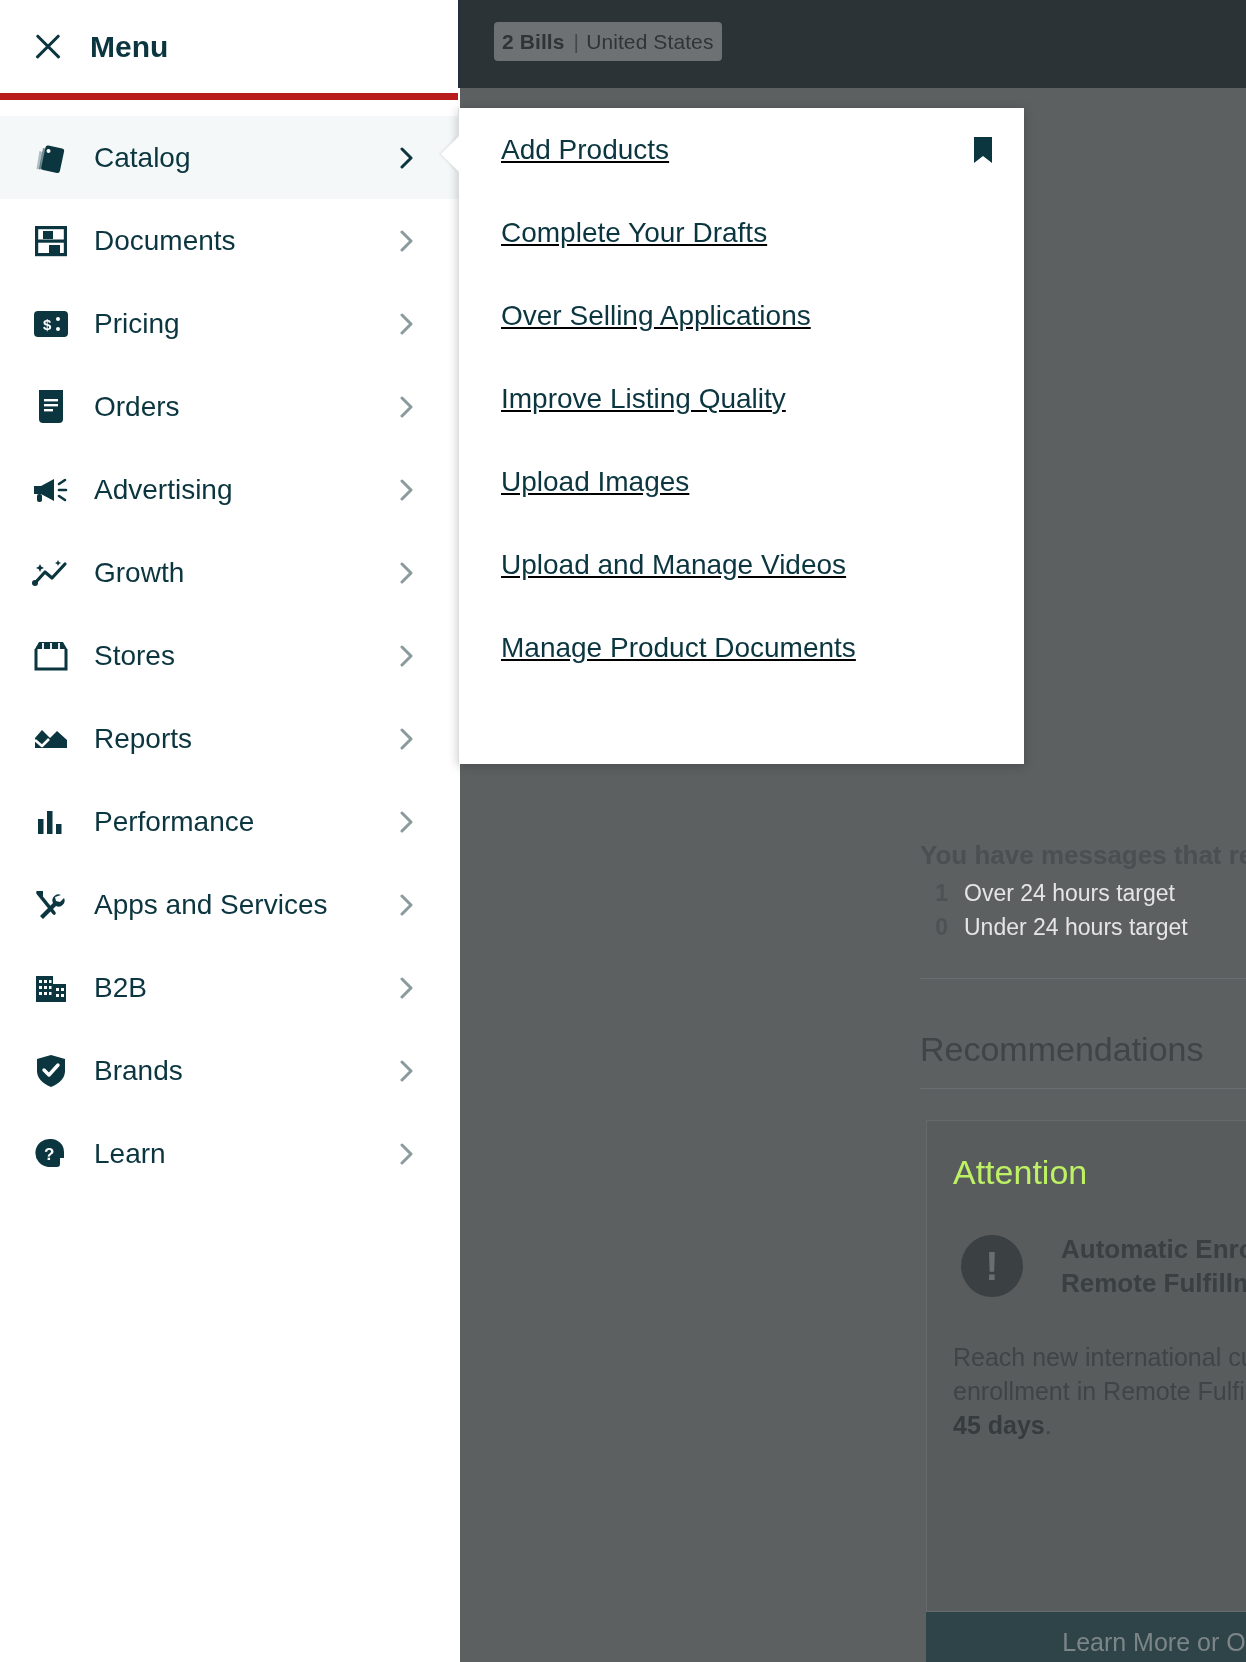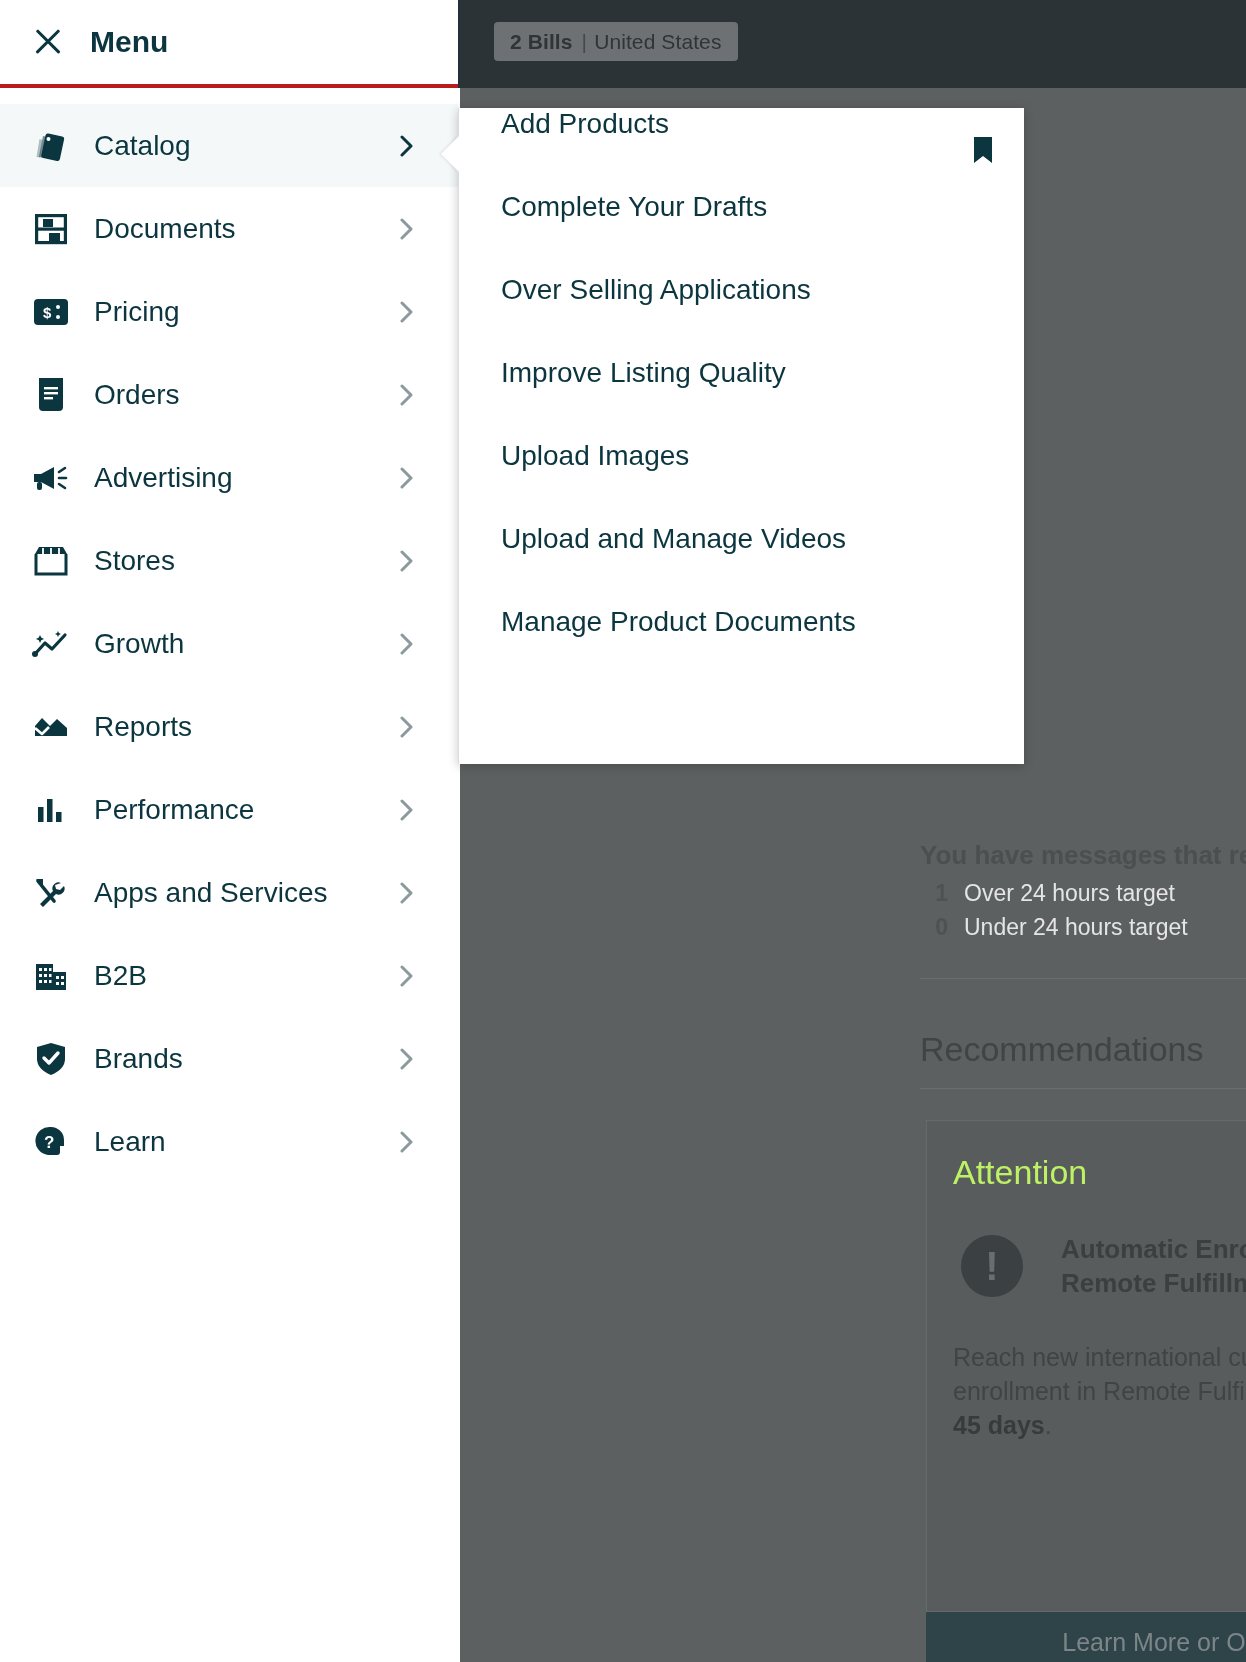--- a/index.html
+++ b/index.html
@@ -14,21 +14,21 @@
 
   
   .bg-layer { position:absolute; inset:0; background:#ffffff; }
   .bg-topbar {
     position:absolute; left:0; top:0; width:1246px; height:88px;
     background:#232f3e;
   }
   .bg-topbar-inner { position:absolute; left:460px; top:0; right:0; height:88px; background:#2b3337; }
   .badge {
     position:absolute; left:494px; top:22px;
-    height:39px; padding:0 16px;
+    height:39px; padding:0 8px;
     background:#6e7173; border-radius:4px;
     display:flex; align-items:center;
     font-size:21px; color:#2f3436; letter-spacing:.1px;
   }
   .badge b { font-weight:bold; margin-right:2px; }
   .badge .sep { margin:0 7px; color:#44494b; }
 
   .bg-body {
     position:absolute; left:460px; top:88px; right:0; bottom:0;
     background:#5d6061;
@@ -86,21 +86,21 @@
     display:flex; align-items:center; justify-content:center;
     font-size:25px; color:#7c8587;
   }
 
   
   .sidebar {
     position:absolute; left:0; top:0; width:458px; height:1662px;
     background:#ffffff; z-index:20;
   }
   .sb-header {
-    position:relative; height:88px; border-bottom:4px solid #b91c1c;
+    position:relative; height:100px; border-bottom:7px solid #b91c1c;
     display:flex; align-items:center; padding-left:30px;
   }
   .close-x { width:36px; height:36px; position:relative; cursor:pointer; }
   .close-x::before, .close-x::after {
     content:""; position:absolute; left:2px; top:16px; width:32px; height:3.4px;
     background:#0b353f; border-radius:1px;
   }
   .close-x::before { transform:rotate(45deg); }
   .close-x::after { transform:rotate(-45deg); }
   .sb-title { font-size:30px; font-weight:bold; color:#0b353f; margin-left:24px; }
@@ -132,22 +132,22 @@
   }
   .flyout-arrow {
     position:absolute; left:-18px; top:28px;
     width:0; height:0;
     border-top:18px solid transparent;
     border-bottom:18px solid transparent;
     border-right:18px solid #ffffff;
     filter:drop-shadow(-2px 0 1px rgba(0,0,0,.07));
   }
   .fly-item {
-    position:relative; height:83px; display:flex; align-items:flex-start;
-    padding-left:42px; cursor:pointer;
+    position:relative; height:83px; display:flex; align-items:center;
+    padding-left:42px; cursor:pointer;text-decoration:underline;
   }
   .fly-label { font-size:28px; color:#0b353f; }
   .bookmark {
     position:absolute; right:30px; top:50%; transform:translateY(-50%);
     width:22px; height:28px; color:#0b353f;
   }
   .bookmark svg { display:block; }
 </style>
 </head>
 <body>
@@ -294,44 +294,44 @@
         <span class="sb-label">Advertising</span>
         <span class="sb-chev">
           <svg width="22" height="22" viewBox="0 0 22 22" fill="none">
               <path d="M6 2 L15 11 L6 20" stroke="currentColor" stroke-width="3" stroke-linecap="round" stroke-linejoin="round"></path>
             </svg>
         </span>
       </div>
 
       <div class="sb-item">
         <span class="sb-ico">
-          <svg width="36" height="32" viewBox="0 0 36 32" fill="none">
-            <path d="M2 9 L6 2 h24 l4 7 Z" fill="#0b353f"></path>
-            <path d="M3 9 v20 h30 V9" stroke="#0b353f" stroke-width="3" fill="none"></path>
-            <path d="M10 3 v6 M18 3 v6 M26 3 v6" stroke="#ffffff" stroke-width="1.8"></path>
-          </svg>
-        </span>
-        <span class="sb-label">Stores</span>
-        <span class="sb-chev">
-          <svg width="22" height="22" viewBox="0 0 22 22" fill="none">
-              <path d="M6 2 L15 11 L6 20" stroke="currentColor" stroke-width="3" stroke-linecap="round" stroke-linejoin="round"></path>
-            </svg>
-        </span>
-      </div>
-
-      <div class="sb-item">
-        <span class="sb-ico">
           <svg width="38" height="30" viewBox="0 0 38 30" fill="none">
             <path d="M3 25 L13 14 L20 20 L33 6" stroke="#0b353f" stroke-width="3.2" fill="none" stroke-linecap="round" stroke-linejoin="round"></path>
             <circle cx="3" cy="25" r="3" fill="#0b353f"></circle>
             <path d="M8 6 l1.2 2.6 L12 10 l-2.8 1.2 L8 14 l-1.2-2.8 L4 10 l2.8-1.4 Z" fill="#0b353f"></path>
             <path d="M26 2 l.9 2 L29 5 l-2.1.9 L26 8 l-.9-2.1 L23 5 l2.1-1 Z" fill="#0b353f"></path>
           </svg>
         </span>
         <span class="sb-label">Growth</span>
+        <span class="sb-chev">
+          <svg width="22" height="22" viewBox="0 0 22 22" fill="none">
+              <path d="M6 2 L15 11 L6 20" stroke="currentColor" stroke-width="3" stroke-linecap="round" stroke-linejoin="round"></path>
+            </svg>
+        </span>
+      </div>
+
+      <div class="sb-item">
+        <span class="sb-ico">
+          <svg width="36" height="32" viewBox="0 0 36 32" fill="none">
+            <path d="M2 9 L6 2 h24 l4 7 Z" fill="#0b353f"></path>
+            <path d="M3 9 v20 h30 V9" stroke="#0b353f" stroke-width="3" fill="none"></path>
+            <path d="M10 3 v6 M18 3 v6 M26 3 v6" stroke="#ffffff" stroke-width="1.8"></path>
+          </svg>
+        </span>
+        <span class="sb-label">Stores</span>
         <span class="sb-chev">
           <svg width="22" height="22" viewBox="0 0 22 22" fill="none">
               <path d="M6 2 L15 11 L6 20" stroke="currentColor" stroke-width="3" stroke-linecap="round" stroke-linejoin="round"></path>
             </svg>
         </span>
       </div>
 
       <div class="sb-item">
         <span class="sb-ico">
           <svg width="36" height="26" viewBox="0 0 36 26" fill="none">

